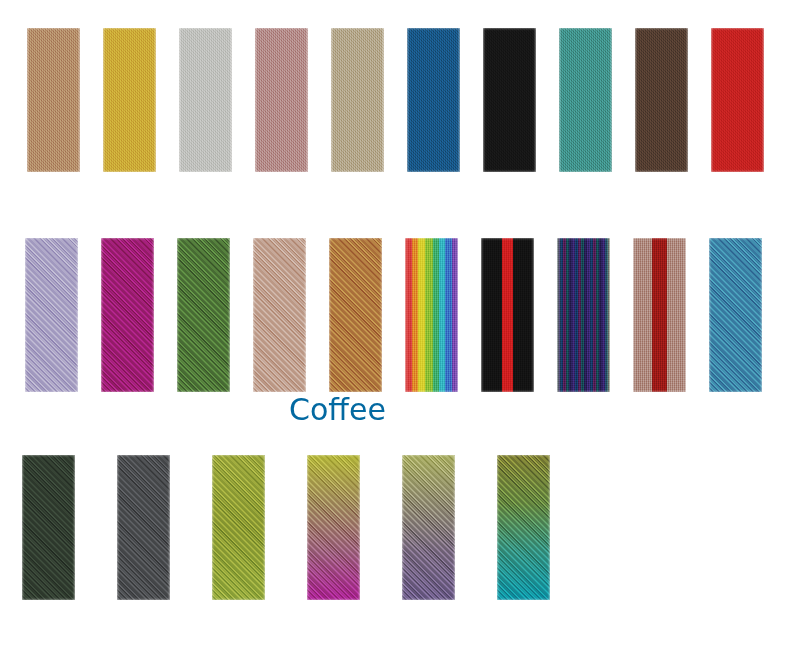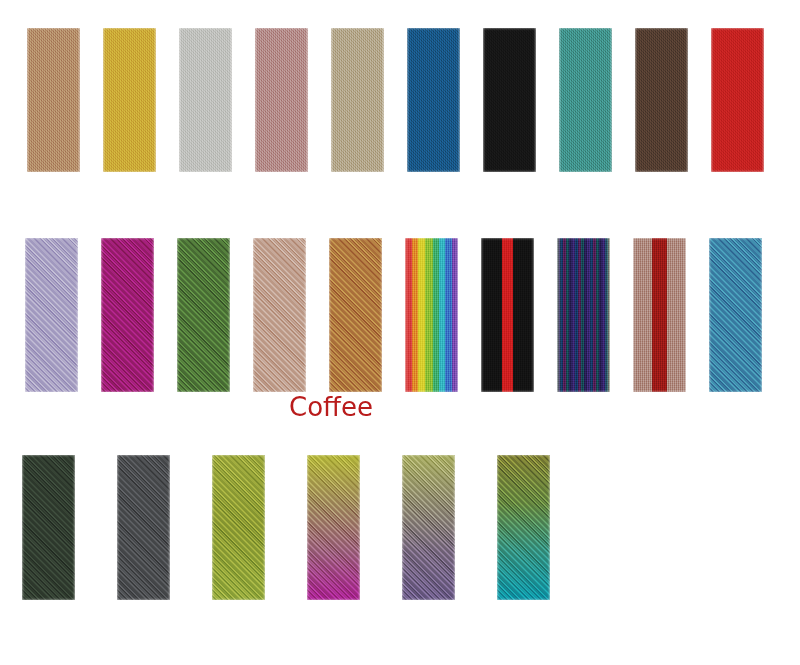--- a/index.html
+++ b/index.html
@@ -262,15 +262,15 @@
         <div class="weave-twill"></div>
         <div class="edges"></div>
       </div>
       <div class="swatch" title="Olive to Teal Gradient" style="left: 497px; top: 455px; width: 53px; height: 145px;">
         <div class="fill" style="background: linear-gradient(rgb(126, 127, 51), rgb(100, 133, 63), rgb(52, 144, 127), rgb(14, 147, 165));"></div>
         <div class="weave-twill"></div>
         <div class="edges"></div>
       </div>
     </div>
 
-  <div id="caption-coffee" style="left: 289px; top: 392px; font-size: 26px; color: #b91c1c;">Coffee</div>
+  <div id="caption-coffee" style="left: 289px; top: 392px; font-size: 30px; color: #0369a1;">Coffee</div>
 
 </div>
 
 </body></html>

